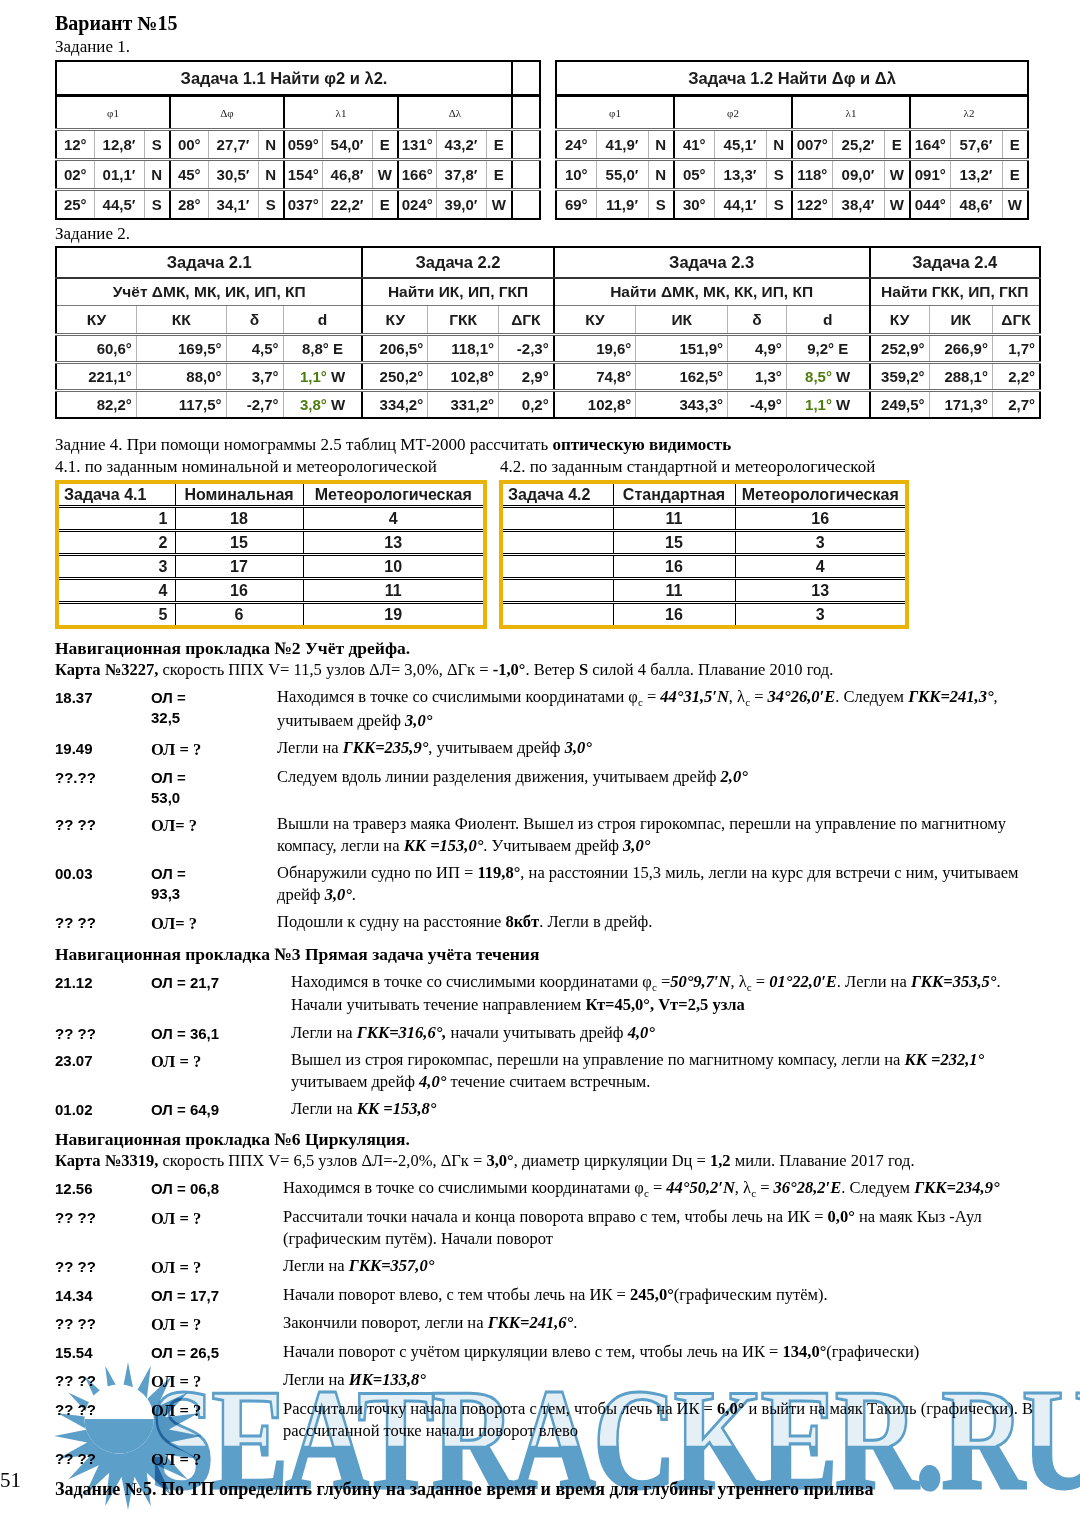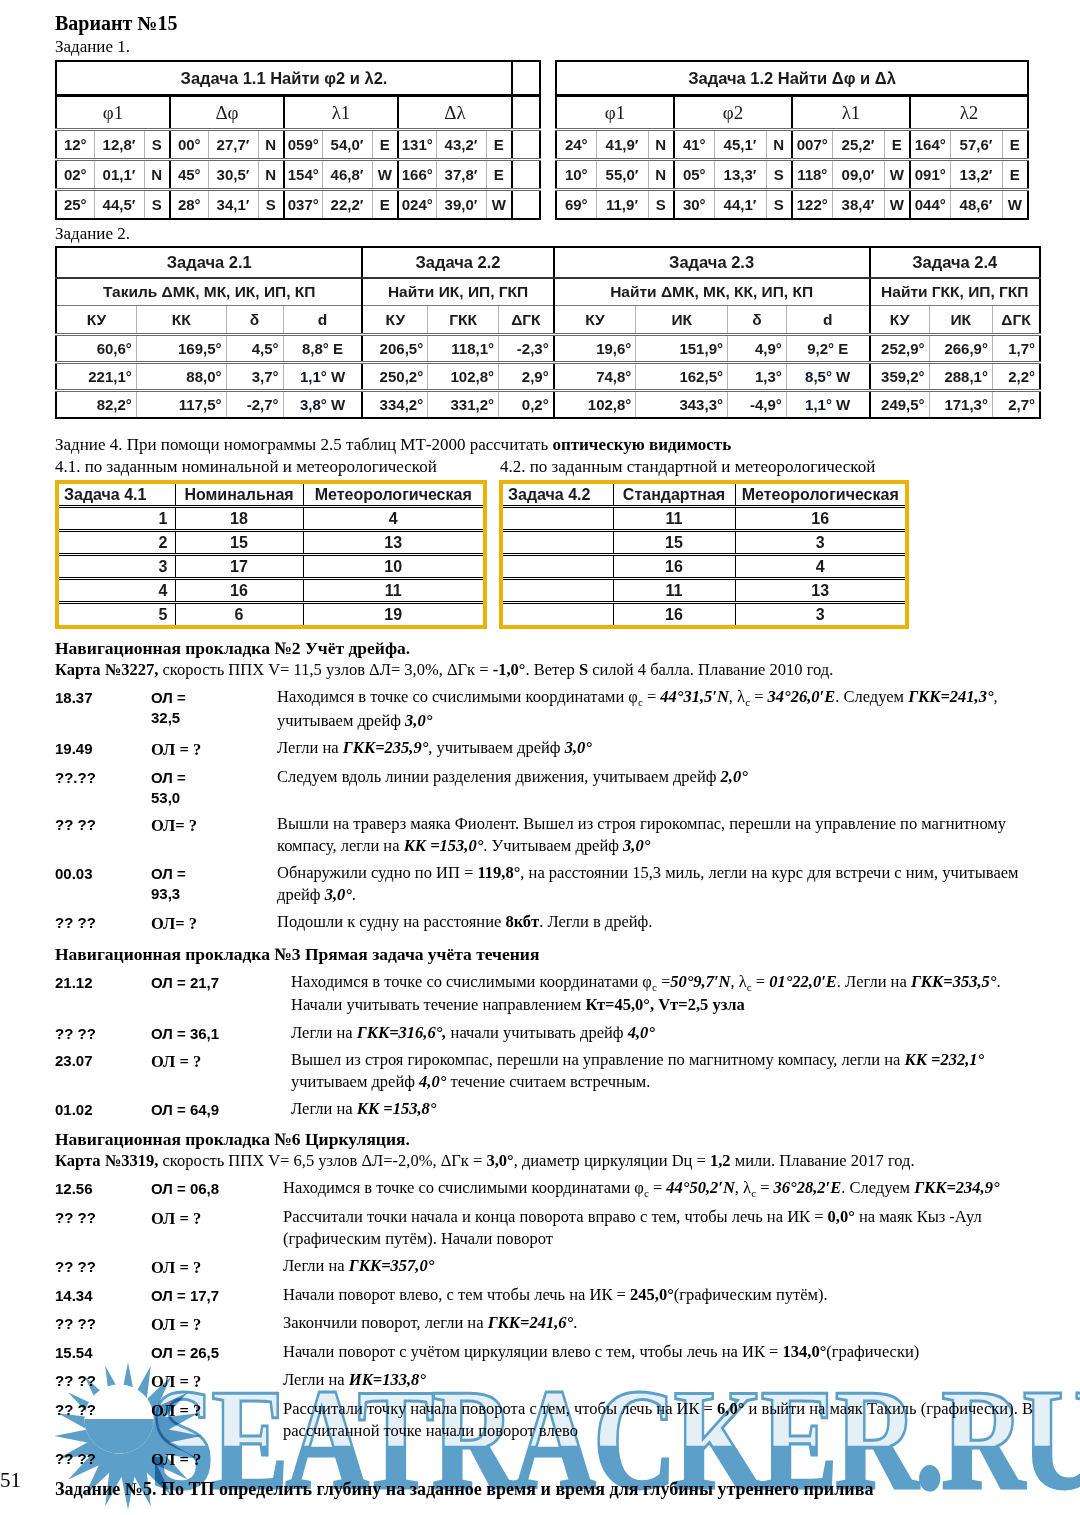--- a/index.html
+++ b/index.html
@@ -8,34 +8,34 @@
   .content{padding:12px 39px 0 55px;position:relative;z-index:1;}
   .variant-title{font-size:20px;font-weight:bold;line-height:1.1;}
   .task-label{font-size:17px;margin-top:3px;}
 
   table.doc{border-collapse:collapse;font-family:"Liberation Sans",sans-serif;font-weight:bold;color:#1b1b1b;table-layout:fixed;}
   
   .t1-wrap{display:flex;gap:14px;margin:3px 0 4px;align-items:flex-start;}
   .t1{border:2.5px solid #000;font-size:15px;}
   .t1 td{border:1px solid #b5b5b5;text-align:center;height:27px;padding:0 1px;overflow:hidden;}
   .t1 .ttl{font-size:16.5px;border-bottom:3.5px solid #000;height:32px;}
-  .t1 .hdr{font-family:"Liberation Serif",serif;font-weight:normal;font-size:19px;border-bottom:3.5px solid #000;height:31px;}
+  .t1 .hdr{font-family:"Liberation Serif",serif;font-weight:normal;font-size:11px;border-bottom:3.5px solid #000;height:31px;}
   .t1 .drow td{border-top:3px double #6a6a6a;}
   .gl{border-left:2.5px solid #000 !important;}
 
   
   .t2{border:2.5px solid #000;font-size:15px;margin-top:2px;}
   .t2 td{border:1px solid #b5b5b5;padding:0 4px;height:25px;overflow:hidden;}
   .t2 .ttl{font-size:16.5px;text-align:center;border-bottom:2px solid #333;height:29px;}
   .t2 .find{font-size:15.5px;text-align:center;border-bottom:1.5px solid #7a7a7a;height:26px;}
   .t2 .chdr{text-align:center;border-bottom:3.5px solid #000;height:27px;font-size:15.5px;}
   .t2 .num{text-align:right;}
   .t2 .dcol{text-align:center;}
   .t2 .drow td{border-top:3px double #6a6a6a;}
-  .red{color:#0f172a;}
+  .red{color:#4d7c0f;}
 
   
   .t4line1{font-size:17px;margin-top:16px;}
   .t4line2{font-size:17px;margin-top:2px;}
   .t4line2 .left{display:inline-block;width:445px;}
   .t4-wrap{display:flex;gap:12px;margin-top:3px;}
   .t4{border:4px solid #eab308;font-family:"Liberation Serif",serif;font-size:16px;font-weight:bold;color:#000;}
   .t4 td{border:1.5px solid #000;height:21px;padding:0 5px;text-align:center;overflow:hidden;}
   .t4 .hrow td{border-bottom:2.5px solid #000;}
   .t4 .hrow td.fh{text-align:left;}
@@ -243,21 +243,21 @@
           <col style="width: 48px;">
         </colgroup>
         <tbody>
           <tr>
             <td class="ttl" colspan="4">Задача 2.1</td>
             <td class="ttl gl" colspan="3">Задача 2.2</td>
             <td class="ttl gl" colspan="4">Задача 2.3</td>
             <td class="ttl gl" colspan="3">Задача 2.4</td>
           </tr>
           <tr>
-            <td class="find" colspan="4">Такиль ΔМК, МК, ИК, ИП, КП</td>
+            <td class="find" colspan="4">Учёт ΔМК, МК, ИК, ИП, КП</td>
             <td class="find gl" colspan="3">Найти ИК, ИП, ГКП</td>
             <td class="find gl" colspan="4">Найти ΔМК, МК, КК, ИП, КП</td>
             <td class="find gl" colspan="3">Найти ГКК, ИП, ГКП</td>
           </tr>
           <tr>
             <td class="chdr">КУ</td>
             <td class="chdr">КК</td>
             <td class="chdr">δ</td>
             <td class="chdr">d</td>
             <td class="chdr gl">КУ</td>

